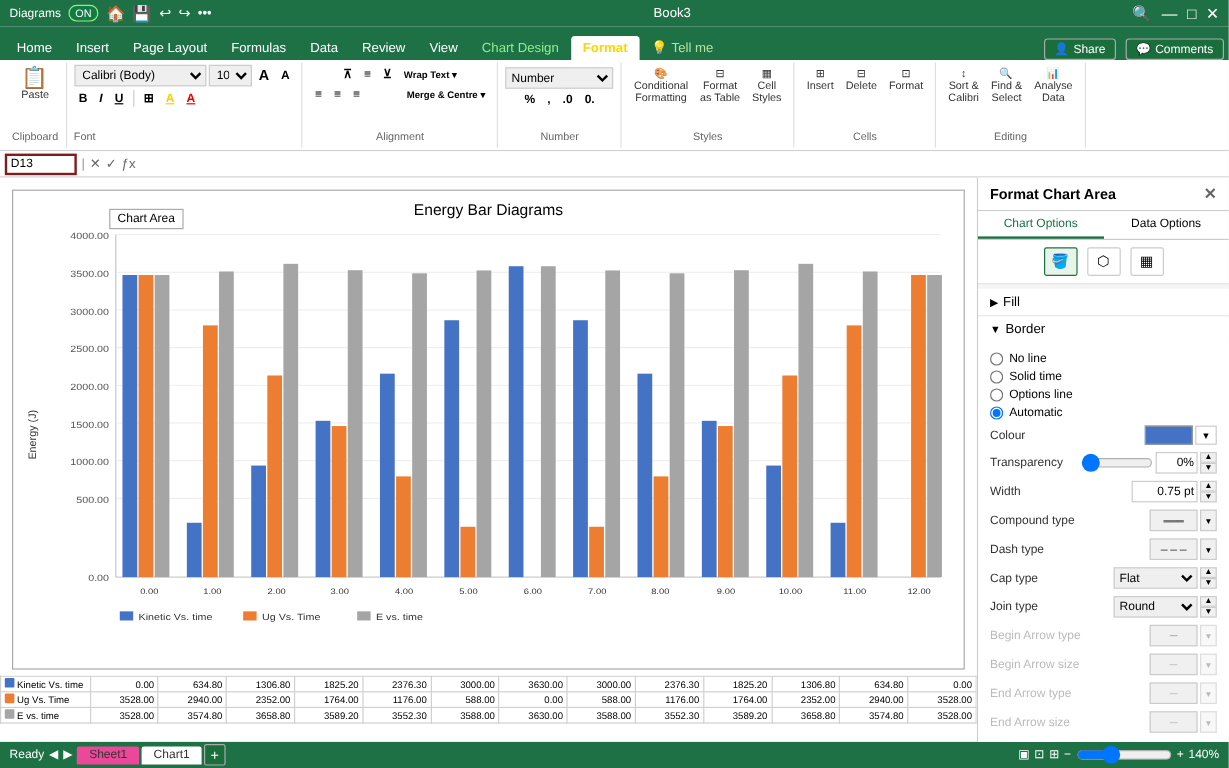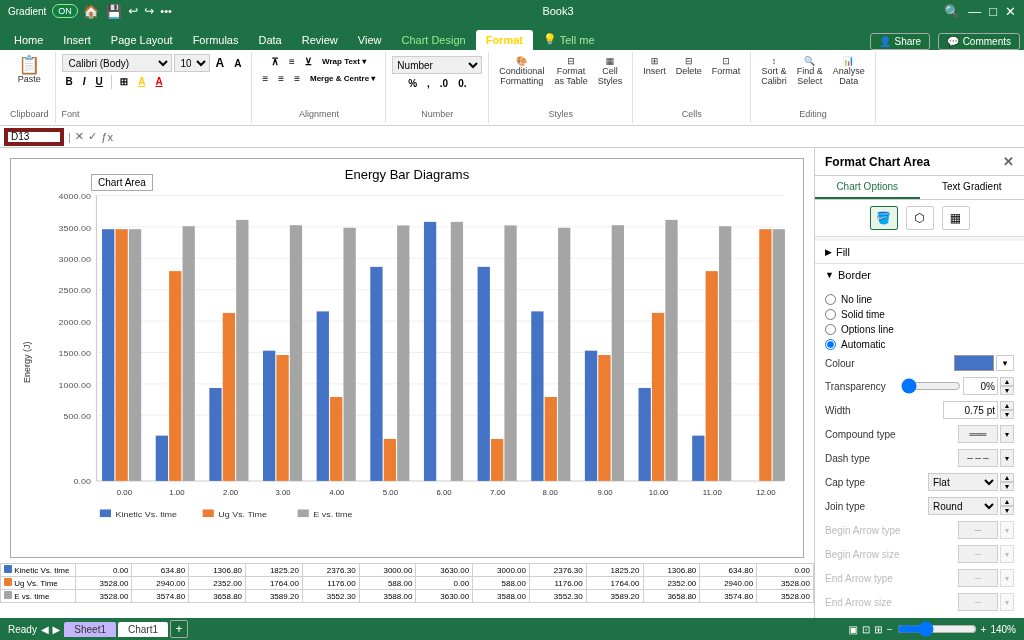--- a/index.html
+++ b/index.html
@@ -106,21 +106,21 @@
     .formula-bar {
       background: white;
       border-bottom: 1px solid #ccc;
       height: 22px;
       display: flex;
       align-items: center;
       padding: 0 4px;
       gap: 4px;
     }
     .cell-ref {
-      border: 4px solid #7f1d1d;
+      border: 2px solid #7f1d1d;
       width: 60px;
       height: 18px;
       font-size: 10px;
       padding: 2px 3px;
     }
     .formula-sep { color: #999; }
     .formula-input {
       flex: 1;
       border: none;
       outline: none;
@@ -409,21 +409,21 @@
       color: white;
       font-size: 10px;
     }
     .sheet-tabs {
       display: flex;
       align-items: center;
       gap: 2px;
     }
     .sheet-tab {
       padding: 2px 10px;
-      background: #c4b5fd;
+      background: #ec4899;
       color: #333;
       border-radius: 2px 2px 0 0;
       font-size: 10px;
       cursor: pointer;
     }
     .sheet-tab.active {
       background: white;
       font-weight: 500;
     }
     .zoom-controls {
@@ -444,21 +444,21 @@
       padding: 2px 6px;
       font-size: 10px;
       pointer-events: none;
     }
   </style>
 </head>
 <body>
 
 <div class="title-bar">
   <div class="title-bar-left">
-    <span style="font-size:10px;">Gradient</span>
+    <span style="font-size:10px;">Diagrams</span>
     <span style="background:#107c41;border:1px solid #90ee90;border-radius:10px;padding:1px 5px;font-size:9px;color:white;">ON</span>
     <span style="font-size:13px;">🏠</span>
     <span style="font-size:13px;">💾</span>
     <span style="font-size:12px;">↩</span>
     <span style="font-size:12px;">↪</span>
     <span style="font-size:11px;">•••</span>
   </div>
   <div class="title-bar-center">Book3</div>
   <div class="title-bar-right">
     <span>🔍</span>
@@ -529,21 +529,21 @@
     <div class="ribbon-row">
       <button class="small-btn">⊼</button>
       <button class="small-btn">≡</button>
       <button class="small-btn">⊻</button>
       <button class="small-btn" style="font-size:8px;">Wrap Text ▾</button>
     </div>
     <div class="ribbon-row" style="margin-top:2px;">
       <button class="small-btn">≡</button>
       <button class="small-btn">≡</button>
       <button class="small-btn">≡</button>
-      <button class="small-btn" style="font-size:8px;">Merge &amp; Centre ▾</button>
+      <button class="small-btn" style="font-size:8px;margin-left:29px;">Merge &amp; Centre ▾</button>
     </div>
     <div class="ribbon-group-label">Alignment</div>
   </div>
 
   <div class="ribbon-group" style="min-width:80px;">
     <select style="border:1px solid #ccc;font-size:10px;width:90px;height:18px;margin:2px 0;">
       <option>Number</option>
     </select>
     <div class="ribbon-row">
       <button class="small-btn">%</button>
@@ -791,21 +791,21 @@
   </div>
 
   <div class="right-panel">
     <div class="panel-header">
       <span>Format Chart Area</span>
       <span class="panel-close">✕</span>
     </div>
 
     <div class="panel-tabs">
       <div class="panel-tab active">Chart Options</div>
-      <div class="panel-tab">Text Gradient</div>
+      <div class="panel-tab">Data Options</div>
     </div>
 
     <div class="panel-icon-row">
       <div class="panel-icon-btn active">🪣</div>
       <div class="panel-icon-btn">⬡</div>
       <div class="panel-icon-btn">▦</div>
     </div>
 
     <div class="panel-body">
 

